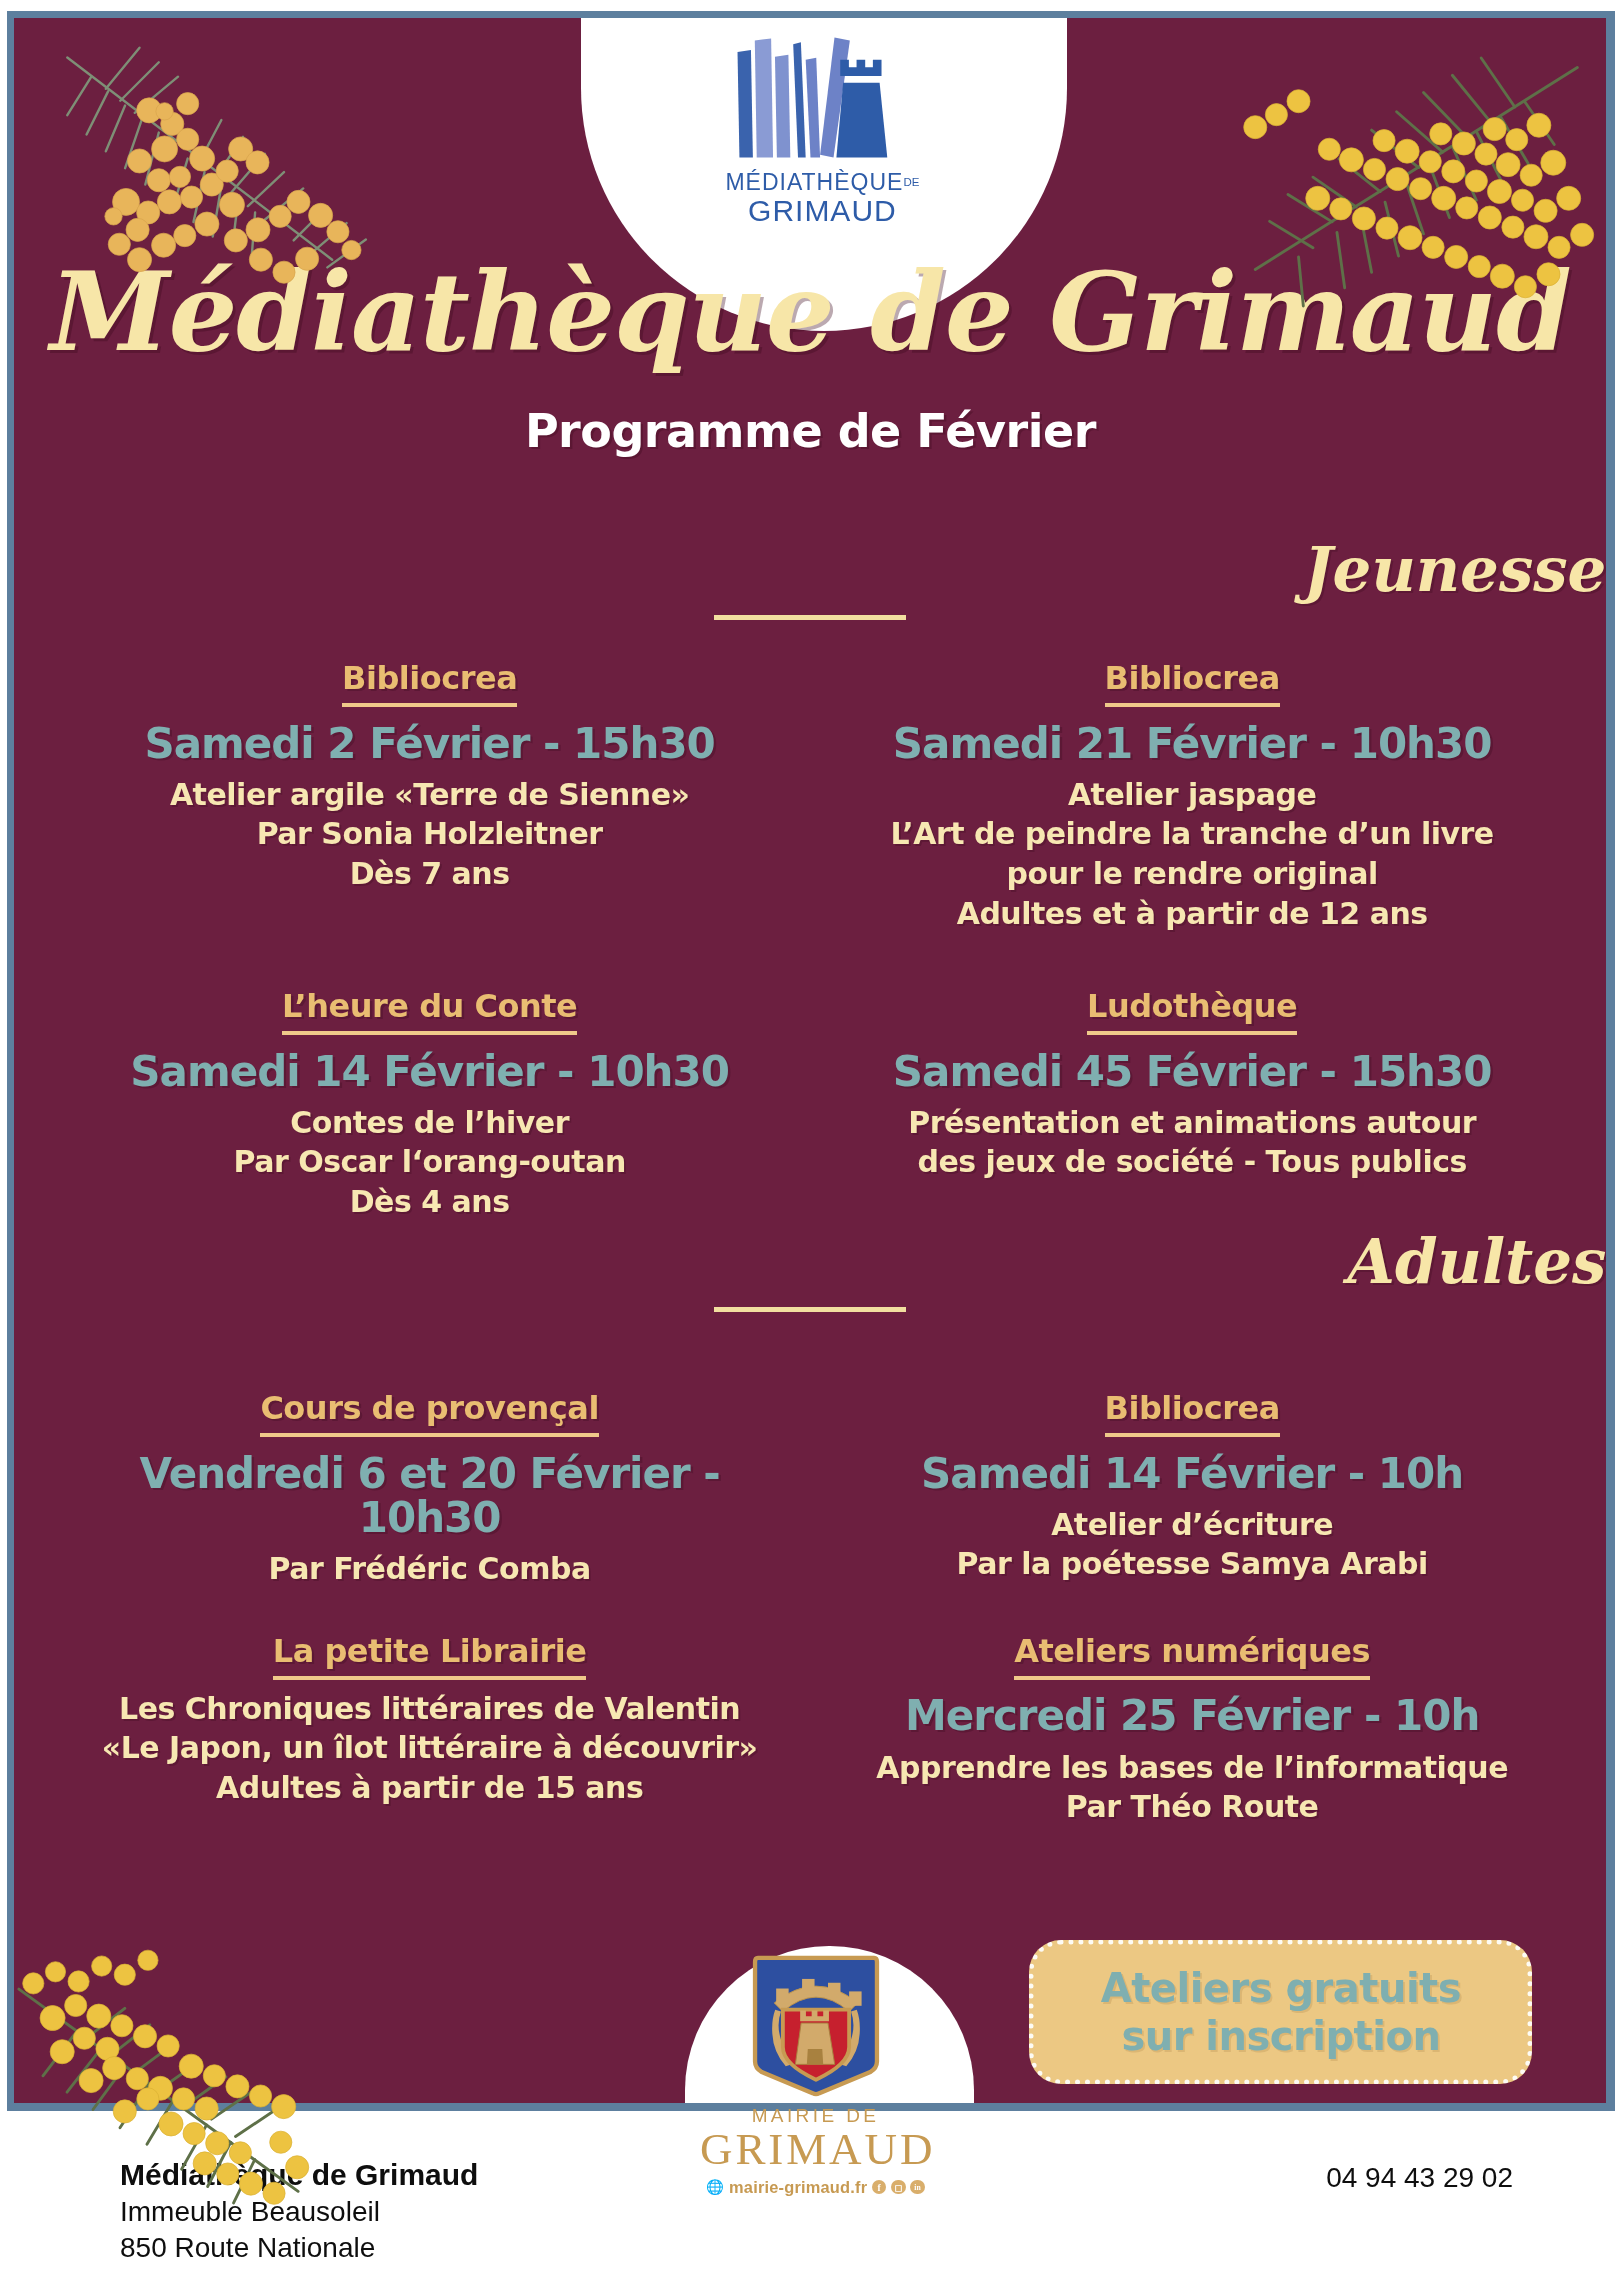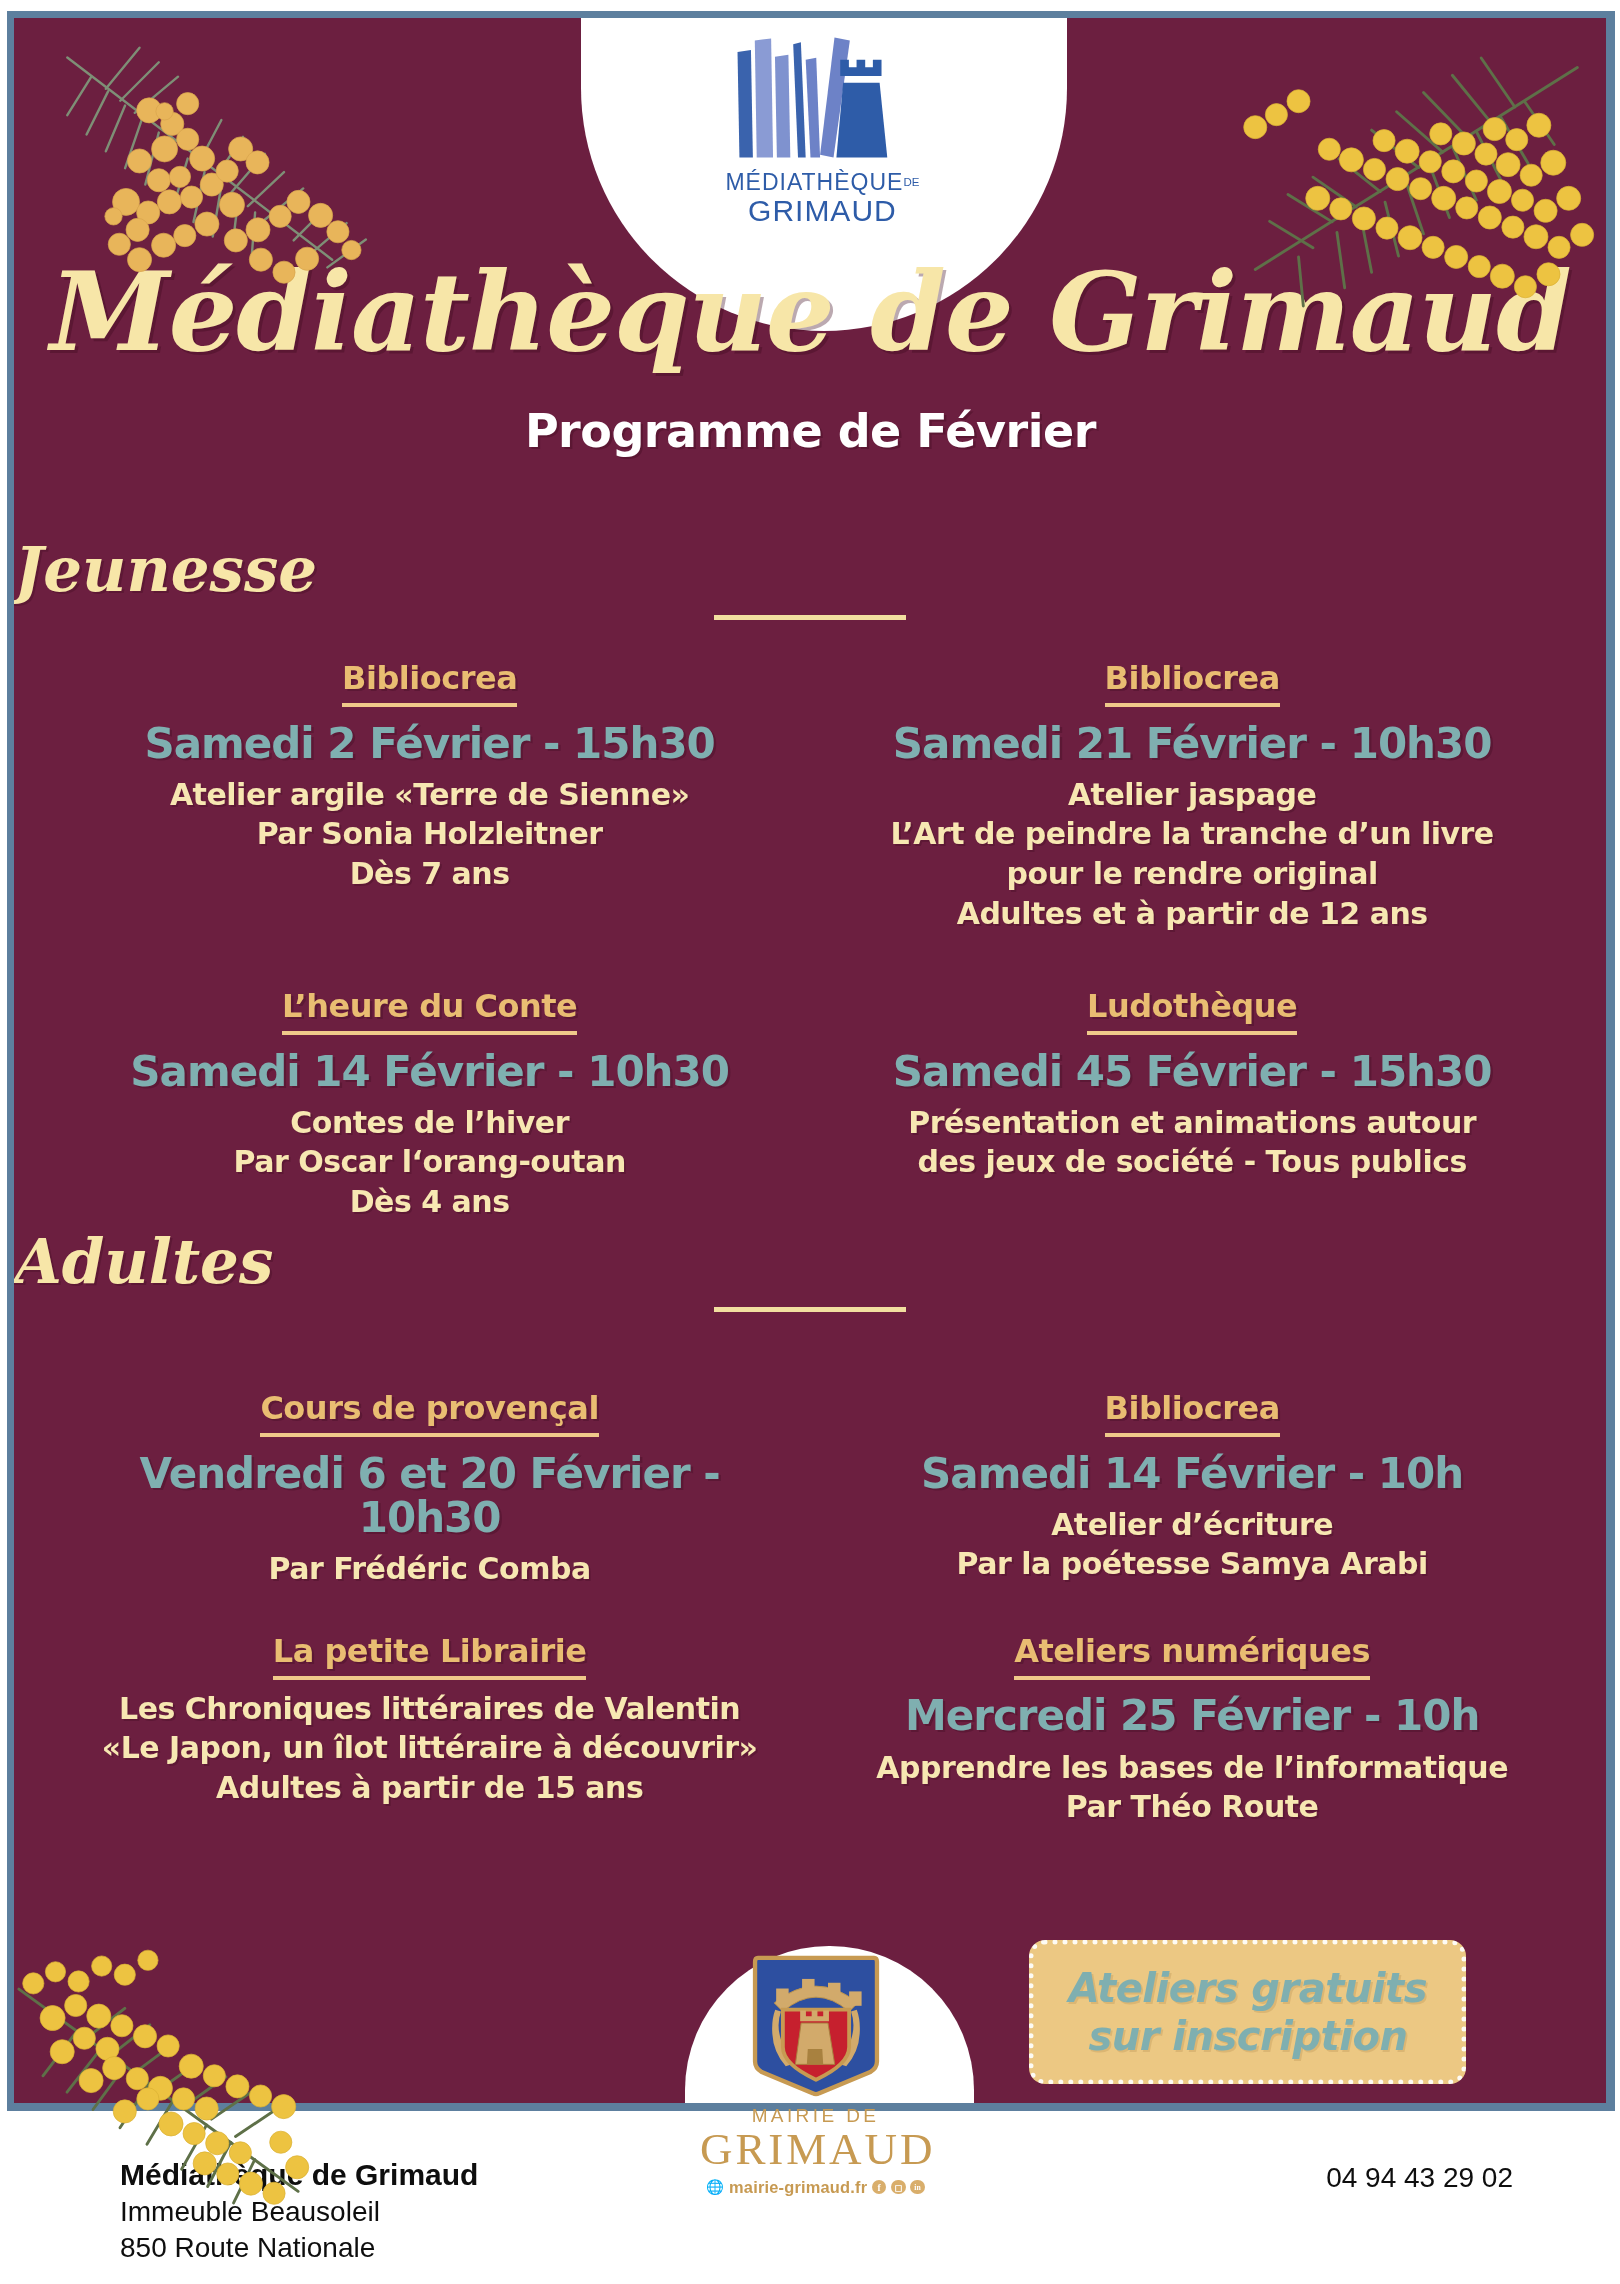--- a/index.html
+++ b/index.html
@@ -62,21 +62,21 @@
     text-align:center; z-index:5;
     font-family:"DejaVu Sans", sans-serif;
     font-weight:bold; font-size:46px; line-height:1;
     color:#ffffff;
     text-shadow:2.4px 2.4px 0 rgba(60,10,30,.35);
     letter-spacing:-0.5px;
   }
 
   
   .section-head{
-    position:absolute; left:0; right:0; text-align:left; z-index:5;
+    position:absolute; left:0; right:0; text-align:right; z-index:5;
   }
   .section-head .sh-text{
     font-family:"DejaVu Serif", serif;
     font-style:italic; font-weight:bold;
     font-size:61px; line-height:1;
     color:#f7e6a8;
     text-shadow:2.4px 2.4px 0 rgba(60,10,30,.30);
     display:inline-block;
   }
   .section-head .sh-rule{
@@ -118,26 +118,26 @@
     font-family:"DejaVu Sans", sans-serif;
     font-weight:bold; font-size:30px; line-height:1.32;
     color:#f7e7b2;
     text-shadow:1.9px 1.9px 0 rgba(60,10,30,.30);
     letter-spacing:-0.5px;
   }
 
   
   .badge{
     position:absolute; left:1015px; top:1922px;
-    width:437px; height:144px; z-index:6;
+    width:503px; height:144px; z-index:6;
     background:#ecc883;
-    border-radius:16px;
+    border-radius:32px;
     border:5.3px dotted #fdfbf4;
     display:flex; flex-direction:column;
-    align-items:center; justify-content:center;font-style:italic;
+    align-items:center; justify-content:center;
   }
   .badge-line{
     font-family:"DejaVu Sans", sans-serif;
     font-weight:bold; font-size:40px; line-height:1.22;
     color:#7fafb0; letter-spacing:-0.5px;
     text-shadow:1.9px 1.9px 0 rgba(160,120,60,.22);
   }
 
   
   .mairie{

